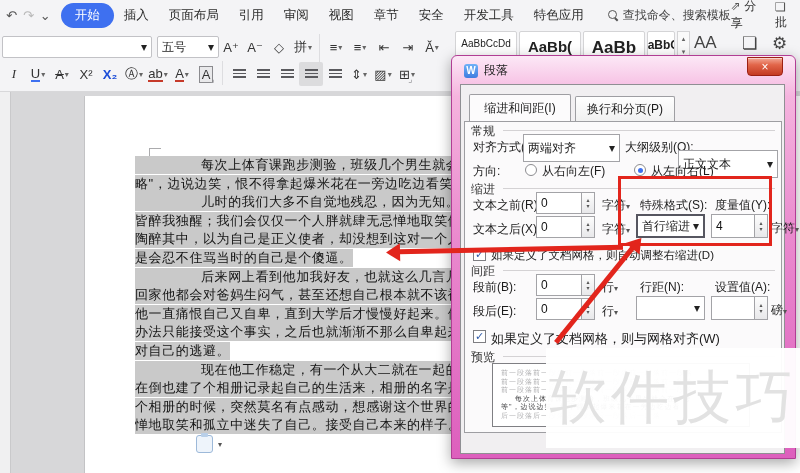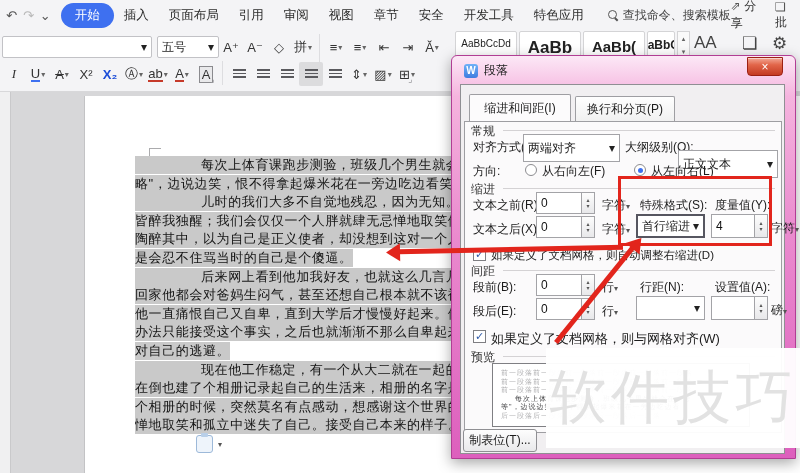--- a/index.html
+++ b/index.html
@@ -280,24 +280,24 @@
   </div>
   <span class="launcher" style="left:210px;top:44px;">⌟</span>
   <span class="launcher" style="left:408px;top:44px;">⌟</span>
 </div>
 
 <div class="gallery">
   <div class="gitem">
     <span class="gt0">AaBbCcDd</span>
     </div>
   <div class="gitem">
+    <span class="gt2">AaBb(</span>
+    </div>
+  <div class="gitem">
     <span class="gt1">AaBb</span>
-    </div>
-  <div class="gitem">
-    <span class="gt2">AaBb(</span>
     </div>
   <div class="gitem" style="width:28px">
     <span class="gt3">AaBbC(</span>
     </div>
   <div class="gscroll">
     <span>▴</span>
     <span>▾</span>
     <span>☰</span>
   </div>
 </div>
@@ -448,23 +448,20 @@
       <div class="previewbox">
         <div class="pline l">前一段落前一段落前一段落前一段落前一段落前一段落</div>
         <div class="pline l">前一段落前一段落前一段落前一段落前一段落前一段落</div>
         <div class="pline l">前一段落前一段落前一段落前一段落前一段落前一段落</div>
         <div class="pline d" style="text-indent:14px">每次上体育课跑步测验，班级几个男生就会在一旁</div>
         <div class="pline d">等"，边说边笑，恨不得拿起爆米花在一旁边吃边看</div>
         <div class="pline l">后一段落后一段落后一段落后一段落后一段落</div>
       </div>
     </div>
 
-    <div class="dbtn">
-      <span>制表位(T)...</span>
-      </div>
   </div>
 </div>
 
 <div class="redbox"></div>
 <div class="arrowH"></div>
 <div class="arrowD"></div>
 
 <div class="wm">
   <span>软件技巧</span>
 </div>

